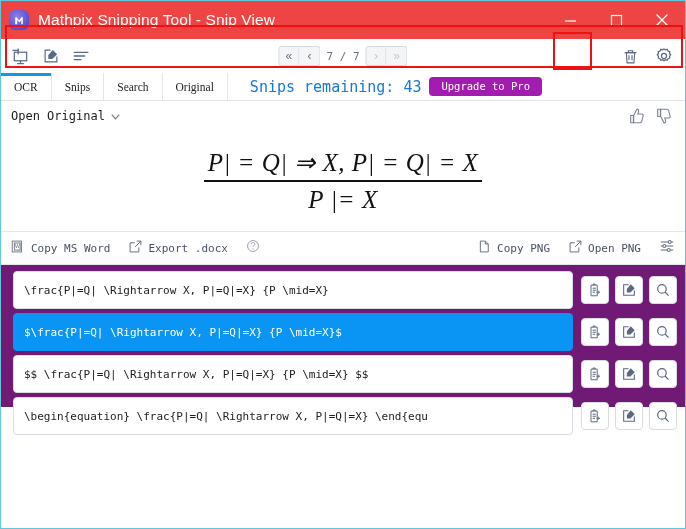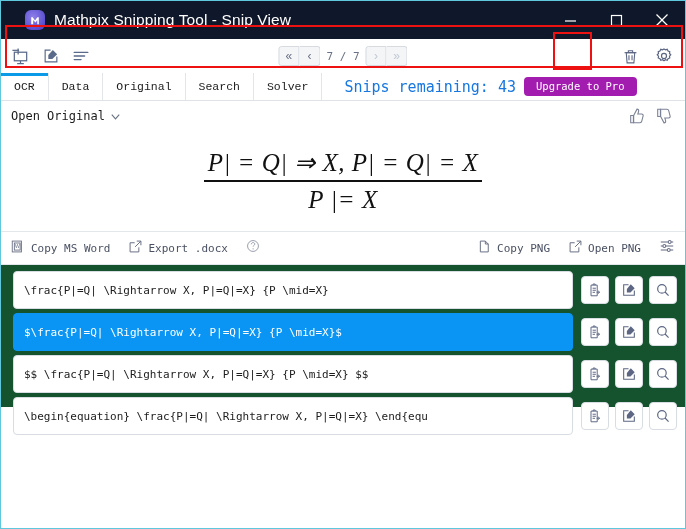--- a/index.html
+++ b/index.html
@@ -17,24 +17,24 @@
     width: 686px;
     height: 529px;
     background: #ffffff;
     border: 1px solid #5fc8dd;
     overflow: hidden;
   }
 
   
   .titlebar {
     height: 38px;
-    background: #0f172a;
-    display: flex;
-    align-items: center;
-    padding-left: 24px;
+    background: #ef4444;
+    display: flex;
+    align-items: center;
+    padding-left: 8px;
     position: relative;
   }
   .logo {
     width: 20px; height: 20px;
     border-radius: 6px;
     background: radial-gradient(circle at 40% 35%, #8f7fe8 0%, #5b4fd0 70%, #4a3fc0 100%);
     display: flex; align-items: center; justify-content: center;
     flex: 0 0 auto;
     margin-right: 9px;
   }
@@ -116,21 +116,21 @@
     align-items: stretch;
     background: #ffffff;
     border-bottom: 1px solid #dfe3e8;
     position: relative;
   }
   .tab {
     padding: 0 13px;
     display: flex;
     align-items: center;
     justify-content: center;
-    font-family: Liberation Mono, monospace;
+    font-family: Liberation Serif, serif;
     font-size: 11.5px;
     color: #1c1c1c;
     border-right: 1px solid #e2e6ea;
     background: #ffffff;
     position: relative;
   }
   .tab:first-child { border-left: none; }
   .tab.active::before {
     content: "";
     position: absolute;
@@ -244,21 +244,21 @@
   .exp-right {
     position: absolute;
     right: 10px;
     display: flex;
     align-items: center;
   }
   .exp-right .exp-item:last-child { margin-right: 0; }
 
   
   .results {
-    background: #14532d;
+    background: #701a75;
     padding: 6px 0 6px 0;
     height: 142px;
   }
   .res-row {
     display: flex;
     align-items: stretch;
     height: 38px;
     margin-bottom: 4px;
     padding: 0 8px 0 12px;
     position: relative;
@@ -427,24 +427,23 @@
         <svg width="18" height="18" viewBox="0 0 20 20" fill="none" stroke="#5d6784" stroke-width="1.35">
           <circle cx="10" cy="10" r="2.8"></circle>
           <path d="M10 2.2 l1.6 1.0 2.0-0.6 0.9 1.8 1.9 0.8 -0.3 2.0 1.4 1.5 -1.4 1.5 0.3 2.0 -1.9 0.8 -0.9 1.8 -2.0-0.6 -1.6 1.0 -1.6-1.0 -2.0 0.6 -0.9-1.8 -1.9-0.8 0.3-2.0 -1.4-1.5 1.4-1.5 -0.3-2.0 1.9-0.8 0.9-1.8 2.0 0.6 Z"></path>
         </svg>
       </div>
     </div>
   </div>
 
   <div class="tabstrip">
     <div class="tab active">OCR</div>
-    <div class="tab">Data</div>
+    <div class="tab">Snips</div>
+    <div class="tab">Search</div>
     <div class="tab">Original</div>
-    <div class="tab">Search</div>
-    <div class="tab">Solver</div>
     <div class="snips-area">
       <div class="snips-text">Snips remaining: 43</div>
       <div class="upgrade-btn">Upgrade to Pro</div>
     </div>
   </div>
 
   <div class="showrow">
     <div class="show-orig">
       <span>Open Original</span>
       <span class="chev">

